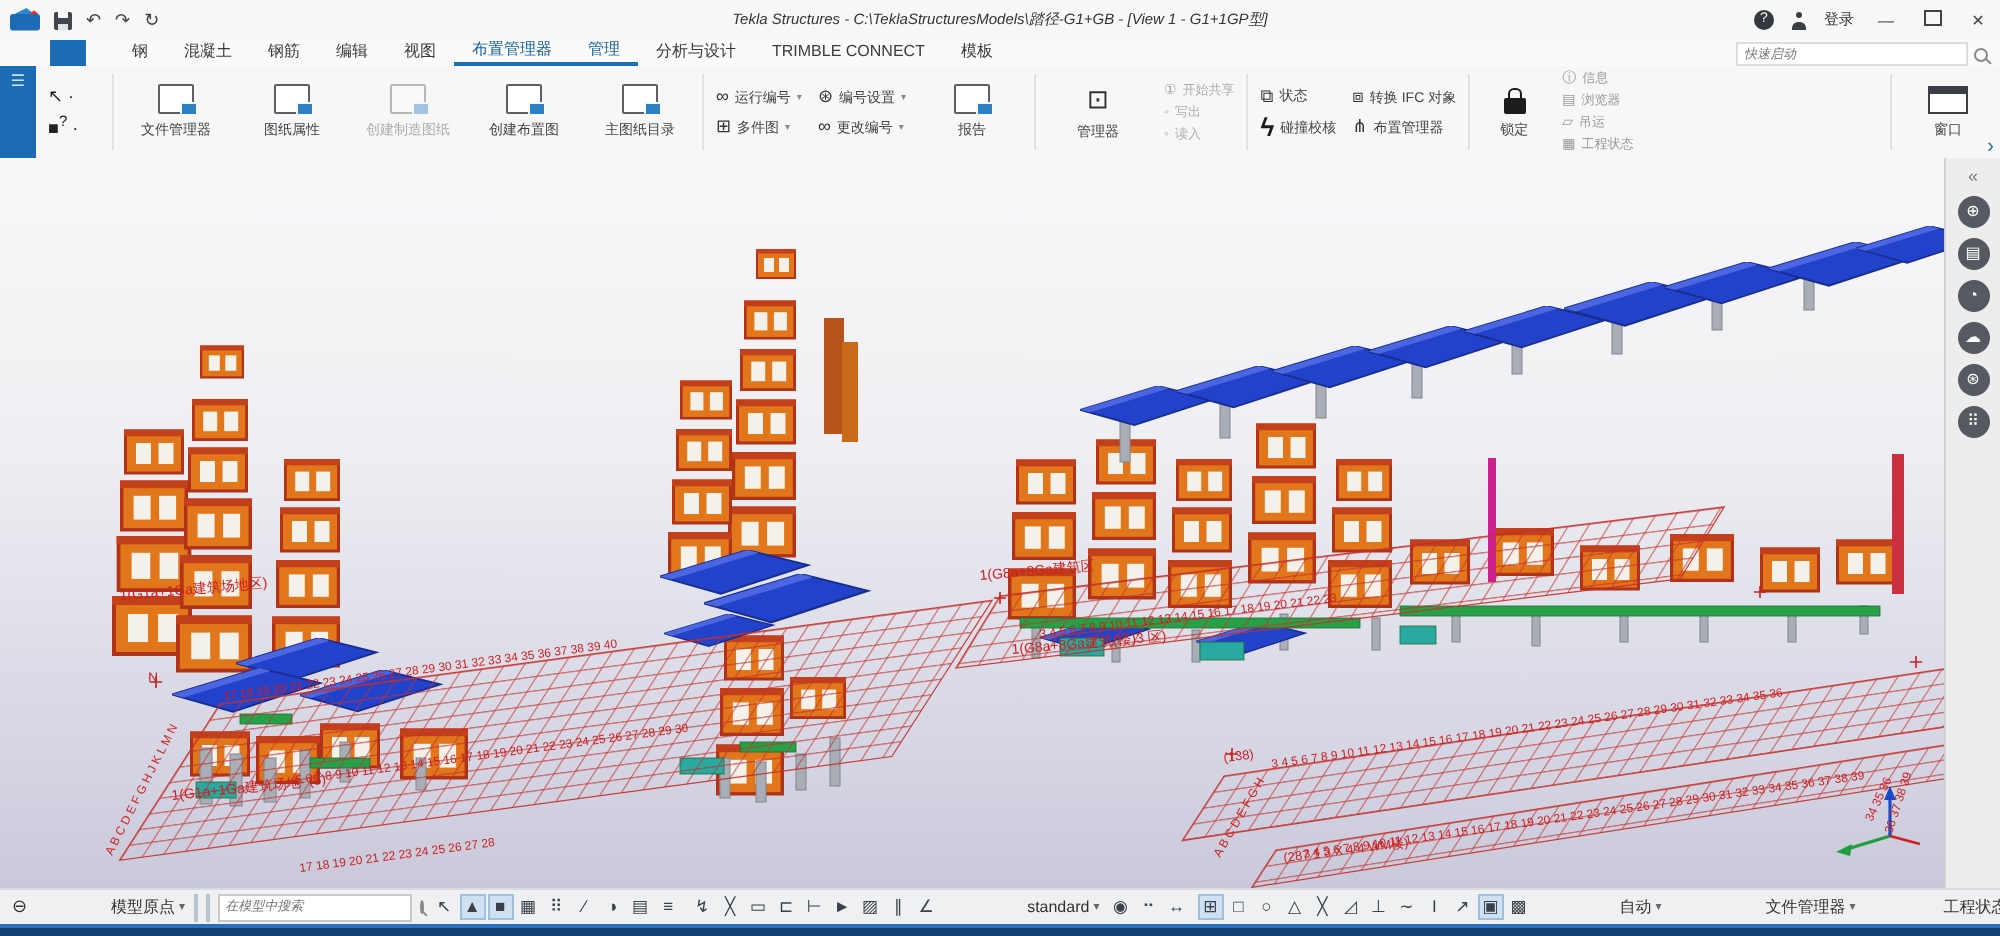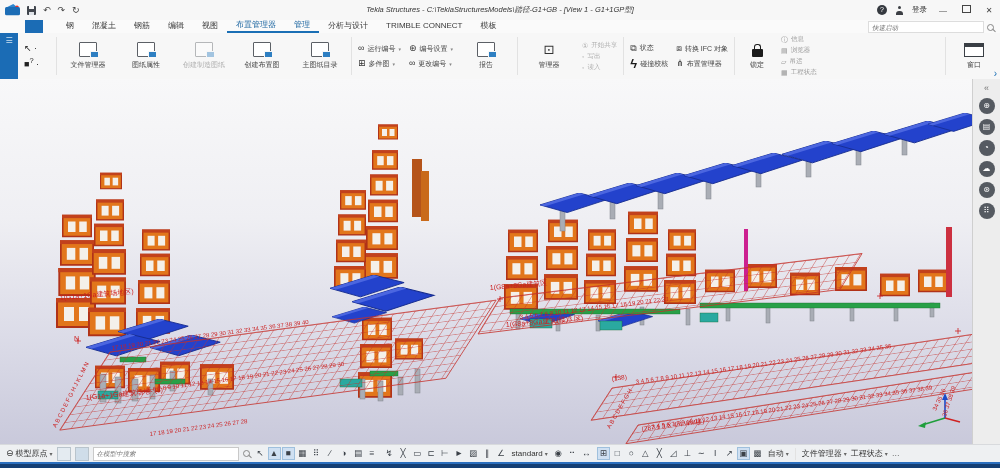--- a/index.html
+++ b/index.html
@@ -69,21 +69,21 @@
     background:linear-gradient(180deg,#f8f8f9 0%,#efeff3 38%,#dcdce8 70%,#c9c9db 100%);}
   .viewport svg{position:absolute;left:0;top:0;}
   .sidepanel{width:28px;height:365px;background:#ededed;border-left:1px solid #cfcfcf;
              display:flex;flex-direction:column;align-items:center;gap:5px;padding-top:4px;box-sizing:border-box;}
   .sp-ic{width:16px;height:16px;border-radius:50%;background:#555a61;color:#fff;font-size:8px;
          text-align:center;line-height:16px;cursor:default;}
   .sp-ic.flat{background:none;color:#777;font-size:9px;height:10px;line-height:10px;}
   
   .bottombar{position:absolute;left:0;top:444px;width:1000px;height:18px;background:#eef0f2;
              border-top:1px solid #d8dadd;display:flex;align-items:center;gap:4px;padding-left:6px;box-sizing:border-box;}
-  .bb-lbl{font-size:8px;color:#333;white-space:nowrap;}
+  .bb-lbl{font-size:8px;color:#333;white-space:nowrap;margin-left:40px;}
   .bb-dd{display:flex;align-items:center;gap:2px;cursor:default;}
   .bb-dd:after{content:"▾";font-size:6px;color:#666;}
   .origin-ic{font-size:9px;color:#333;line-height:9px;}
   .sqbtn{width:12px;height:12px;border:1px solid #b9c4cc;background:#e4ebf1;}
   .sqbtn.b2{background:#cfdde9;}
   .bb-search{width:138px;height:12px;border:1px solid #c9c9c9;background:#fff;font-size:6.5px;font-style:italic;
              color:#999;padding:0 3px;outline:none;font-family:inherit;}
   .bicon{width:13px;height:13px;font-size:8.5px;color:#3b4148;text-align:center;line-height:13px;cursor:default;}
   .bicon.hl{background:#cfe0f2;border:1px solid #9fc0dd;box-sizing:border-box;line-height:11px;}
   .bb-strip{display:flex;gap:1px;align-items:center;}

